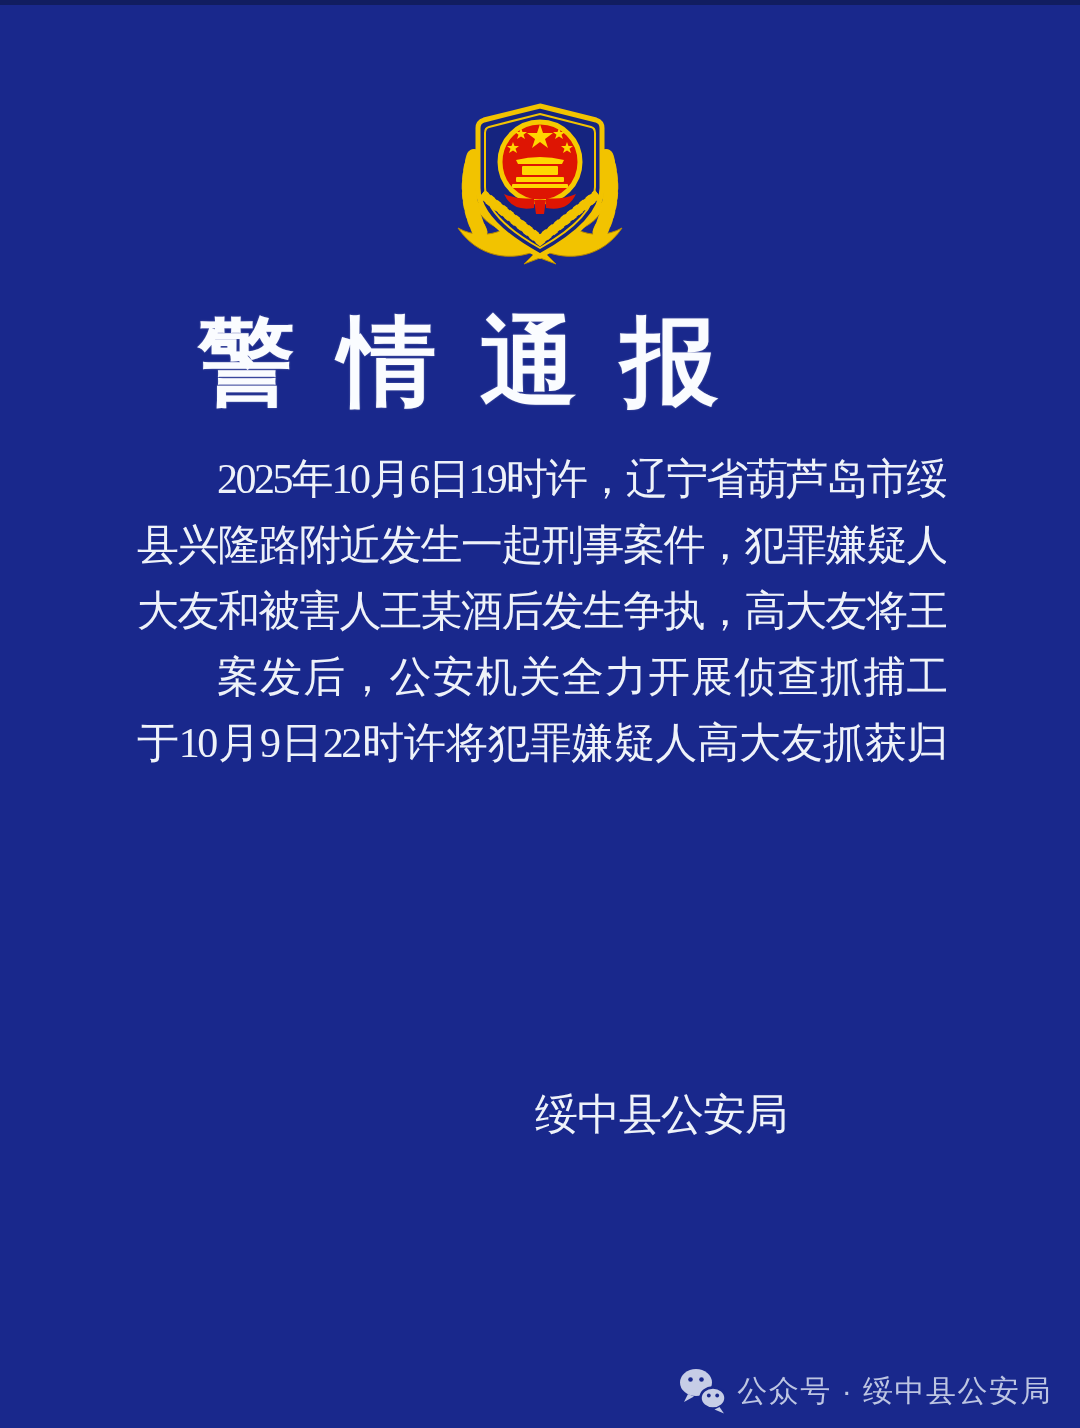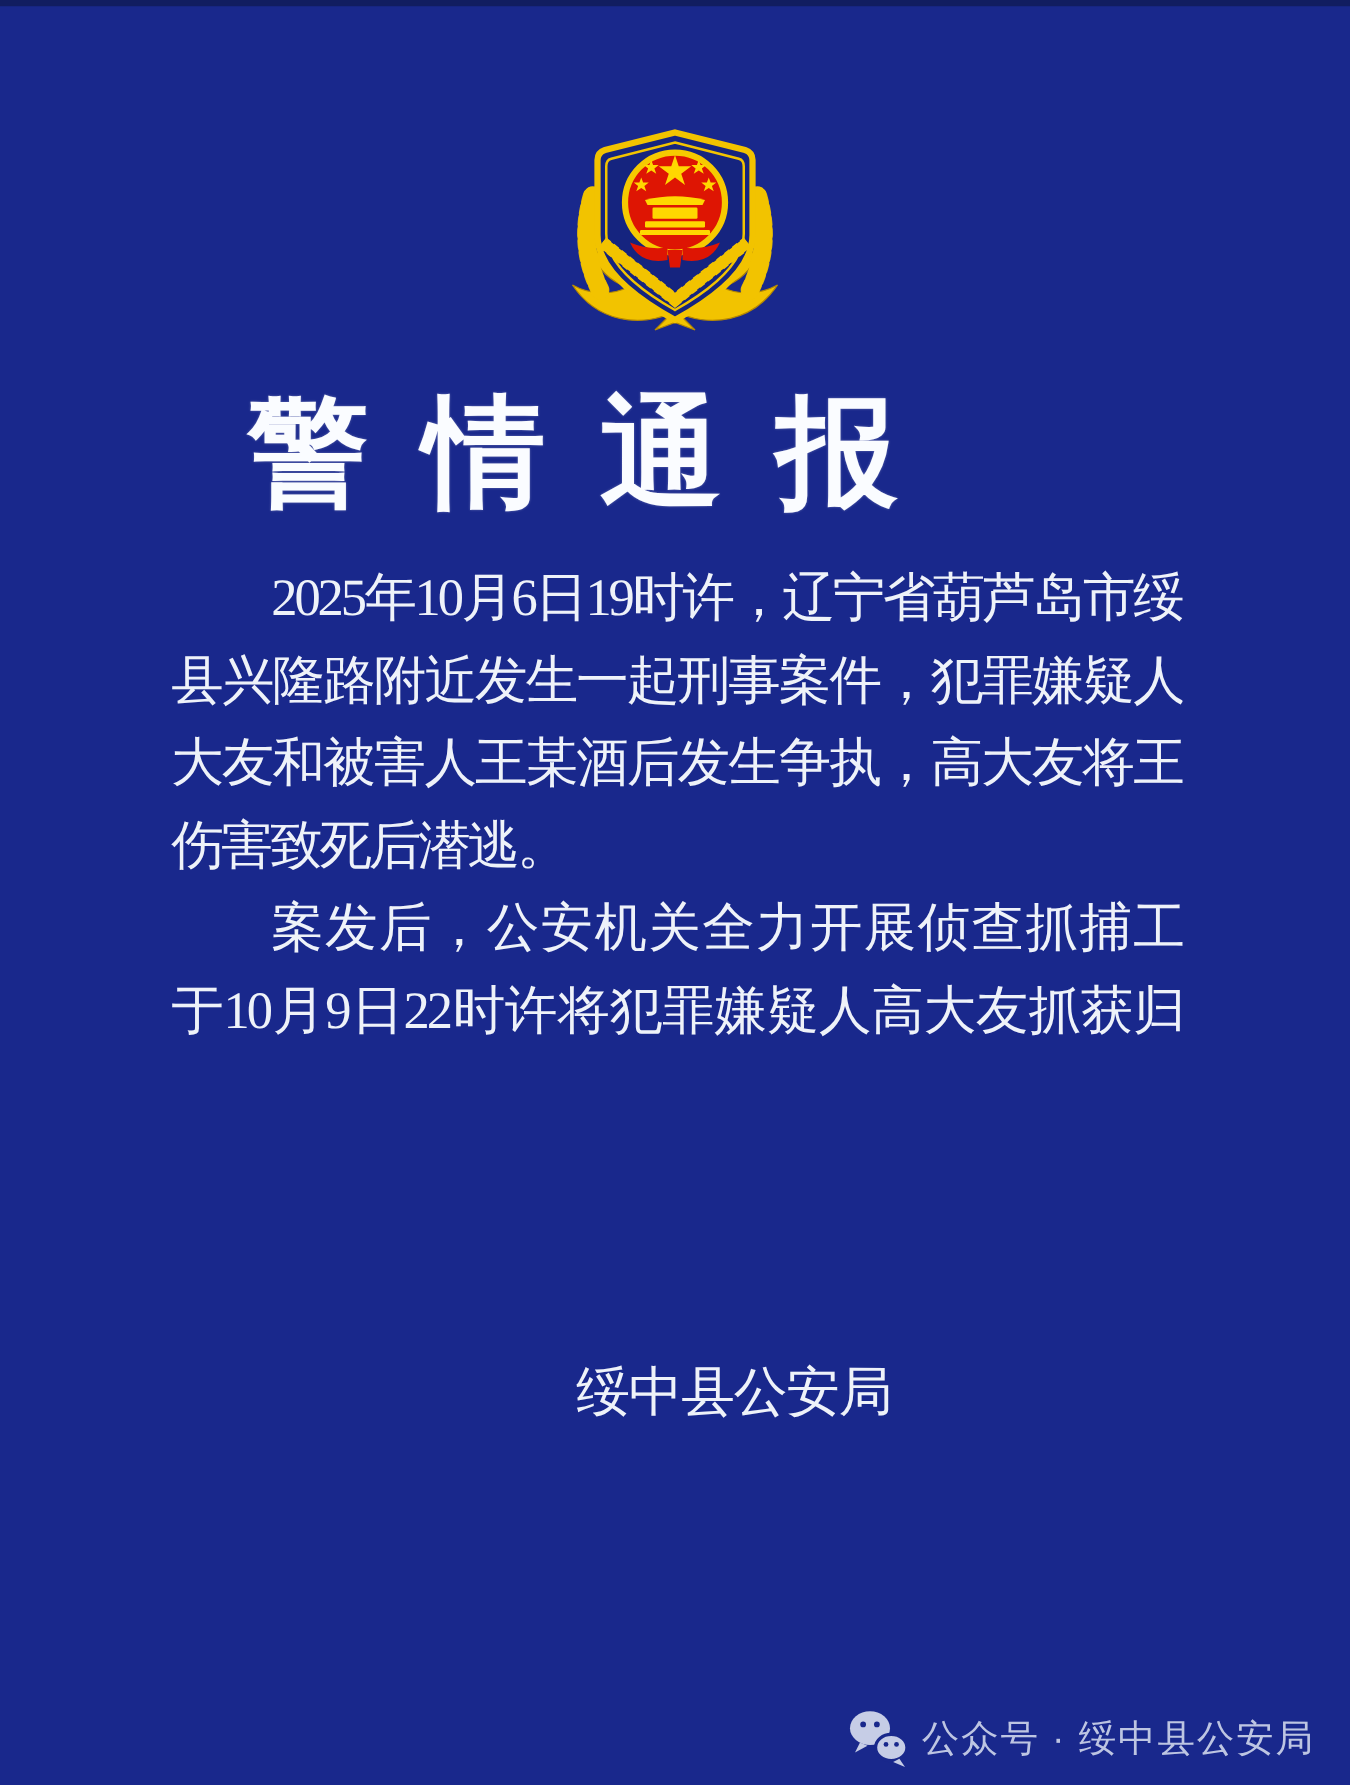--- a/index.html
+++ b/index.html
@@ -30,21 +30,21 @@
   .body-line{
     height:66px;line-height:66px;white-space:nowrap;
   }
   .body-line.just{
     display:block;text-align:justify;text-align-last:justify;white-space:normal;
     overflow:hidden;height:66px;
   }
   .body-line.indent{ text-indent:80px; }
   .signature{
     position:absolute;top:1078px;left:461px;width:400px;
-    text-align:left;color:#eef2f9;font-size:43px;line-height:74px;
+    text-align:center;color:#eef2f9;font-size:43px;line-height:74px;
     letter-spacing:-1px;
   }
   .footer-bar{
     position:absolute;right:28px;bottom:14px;
     display:flex;align-items:center;gap:10px;
     color:#bdc5e2;
     font-family:"Liberation Sans","DejaVu Sans",sans-serif;
     font-size:30px;letter-spacing:1.5px;margin-top:25px;
   }
   .footer-bar .wx-icon{width:48px;height:46px;flex:0 0 auto;}
@@ -100,21 +100,20 @@
     </g>
   </svg>
 </div>
 
 <div class="notice-title">警情通报</div>
 
 <div class="body-text">
   <div class="body-line just indent">2025年10月6日19时许，辽宁省葫芦岛市绥中</div>
   <div class="body-line just">县兴隆路附近发生一起刑事案件，犯罪嫌疑人高</div>
   <div class="body-line just">大友和被害人王某酒后发生争执，高大友将王某</div>
-  <div class="body-line">伤害致死后潜逃。</div>
   <div class="body-line just indent">案发后，公安机关全力开展侦查抓捕工作，</div>
   <div class="body-line just">于10月9日22时许将犯罪嫌疑人高大友抓获归案。</div>
 </div>
 
 <div class="signature">
   <div>绥中县公安局</div>
 </div>
 
 <div class="footer-bar">
   <span class="wx-icon">

